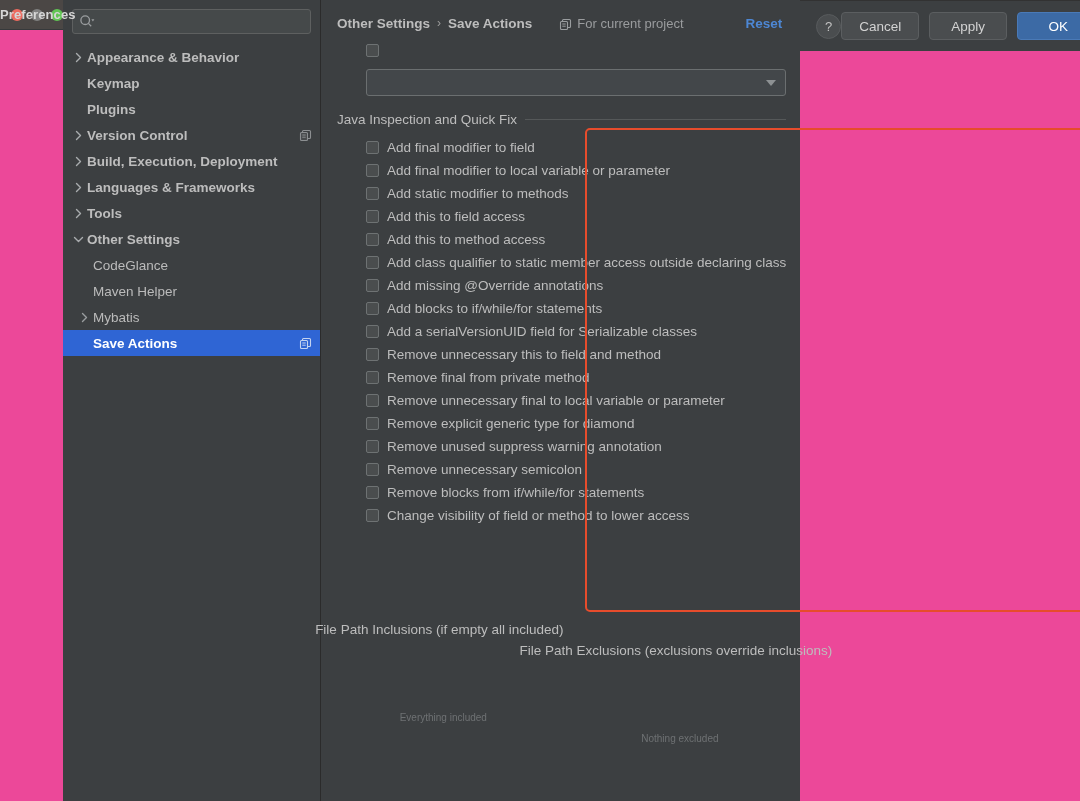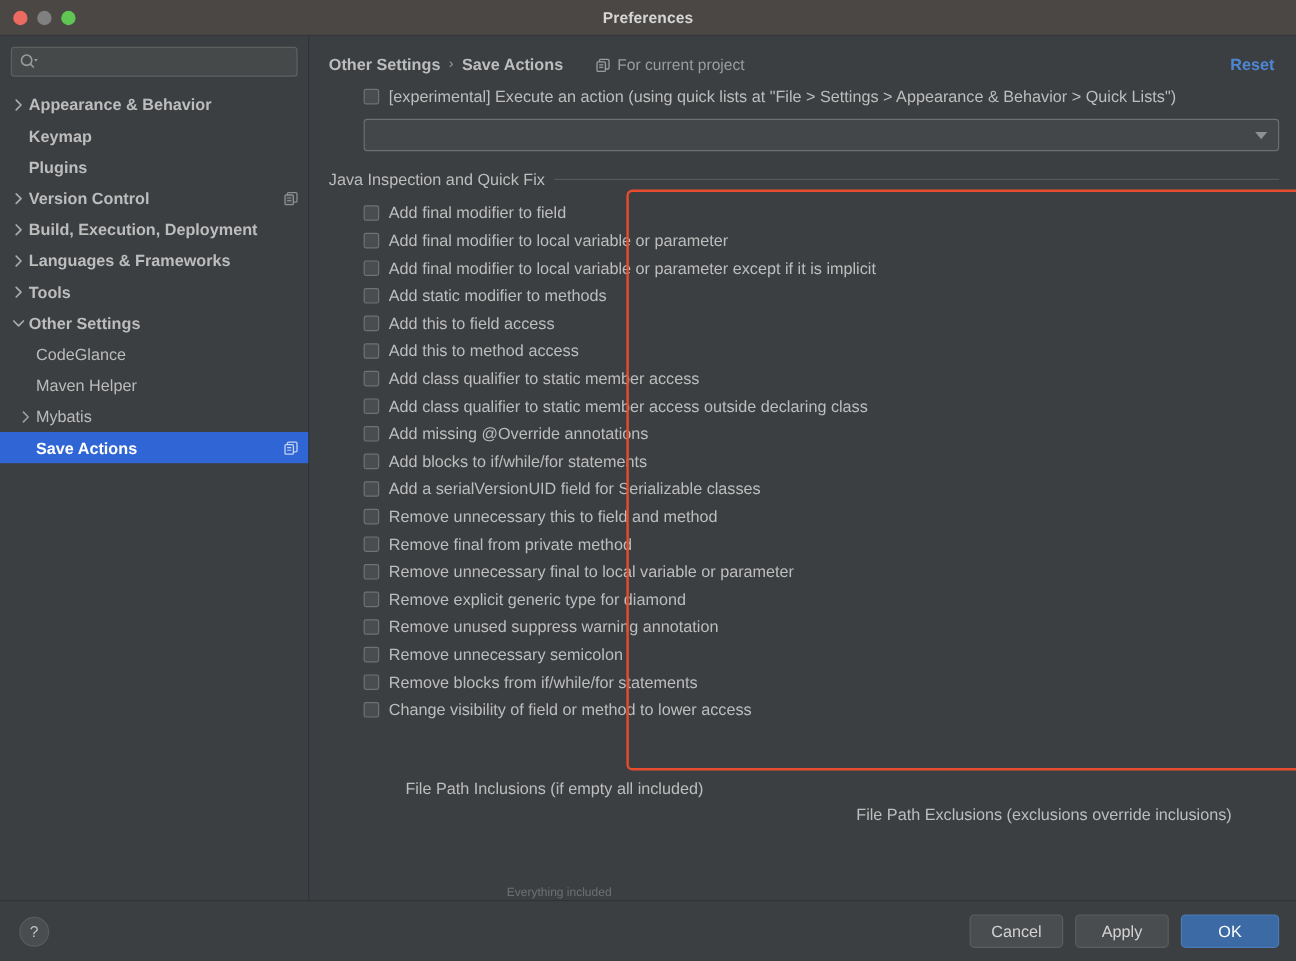--- a/index.html
+++ b/index.html
@@ -10,23 +10,23 @@
     overflow: hidden;
     background: #3c3f41;
     font-family: "Liberation Sans", sans-serif;
     -webkit-font-smoothing: antialiased;
   }
 
   #window {
     position: relative;
     width: 1080px;
     height: 801px;
-    background: #3b82f6;
-    display: flex;
-    flex-direction: column;
+    background: #ec4899;
+    display: flex;
+    flex-direction: row;
   }
 
   
   #titlebar {
     height: 30px;
     min-height: 30px;
     background: #4b4745;
     display: flex;
     align-items: center;
     position: relative;
@@ -499,21 +499,20 @@
             <line x1="3.3" y1="8.2" x2="6.7" y2="8.2" stroke="#9a9d9f" stroke-width="1"></line>
           </svg>
           <span>For current project</span>
         </span>
 
         <span id="reset-link">Reset</span>
       </div>
 
       <div class="cb-row" id="experimental-row">
         <span class="cbox"></span>
-        <span class="cb-label">[experimental] Execute an action (using quick lists at "File &gt; Settings &gt; Appearance &amp; Behavior &gt; Quick Lists")</span>
       </div>
 
       <div id="action-combo">
         <span class="combo-arrow"></span>
       </div>
 
       <div class="group">
         <div class="group-title-row">
           <span class="group-title">Java Inspection and Quick Fix</span>
           <span class="group-line"></span>
@@ -522,37 +521,29 @@
           <div class="cb-row">
               <span class="cbox"></span>
               <span class="cb-label">Add final modifier to field</span>
             </div>
           <div class="cb-row">
               <span class="cbox"></span>
               <span class="cb-label">Add final modifier to local variable or parameter</span>
             </div>
           <div class="cb-row">
               <span class="cbox"></span>
-              <span class="cb-label">Add final modifier to local variable or parameter except if it is implicit</span>
-            </div>
-          <div class="cb-row">
-              <span class="cbox"></span>
               <span class="cb-label">Add static modifier to methods</span>
             </div>
           <div class="cb-row">
               <span class="cbox"></span>
               <span class="cb-label">Add this to field access</span>
             </div>
           <div class="cb-row">
               <span class="cbox"></span>
               <span class="cb-label">Add this to method access</span>
-            </div>
-          <div class="cb-row">
-              <span class="cbox"></span>
-              <span class="cb-label">Add class qualifier to static member access</span>
             </div>
           <div class="cb-row">
               <span class="cbox"></span>
               <span class="cb-label">Add class qualifier to static member access outside declaring class</span>
             </div>
           <div class="cb-row">
               <span class="cbox"></span>
               <span class="cb-label">Add missing @Override annotations</span>
             </div>
           <div class="cb-row">

